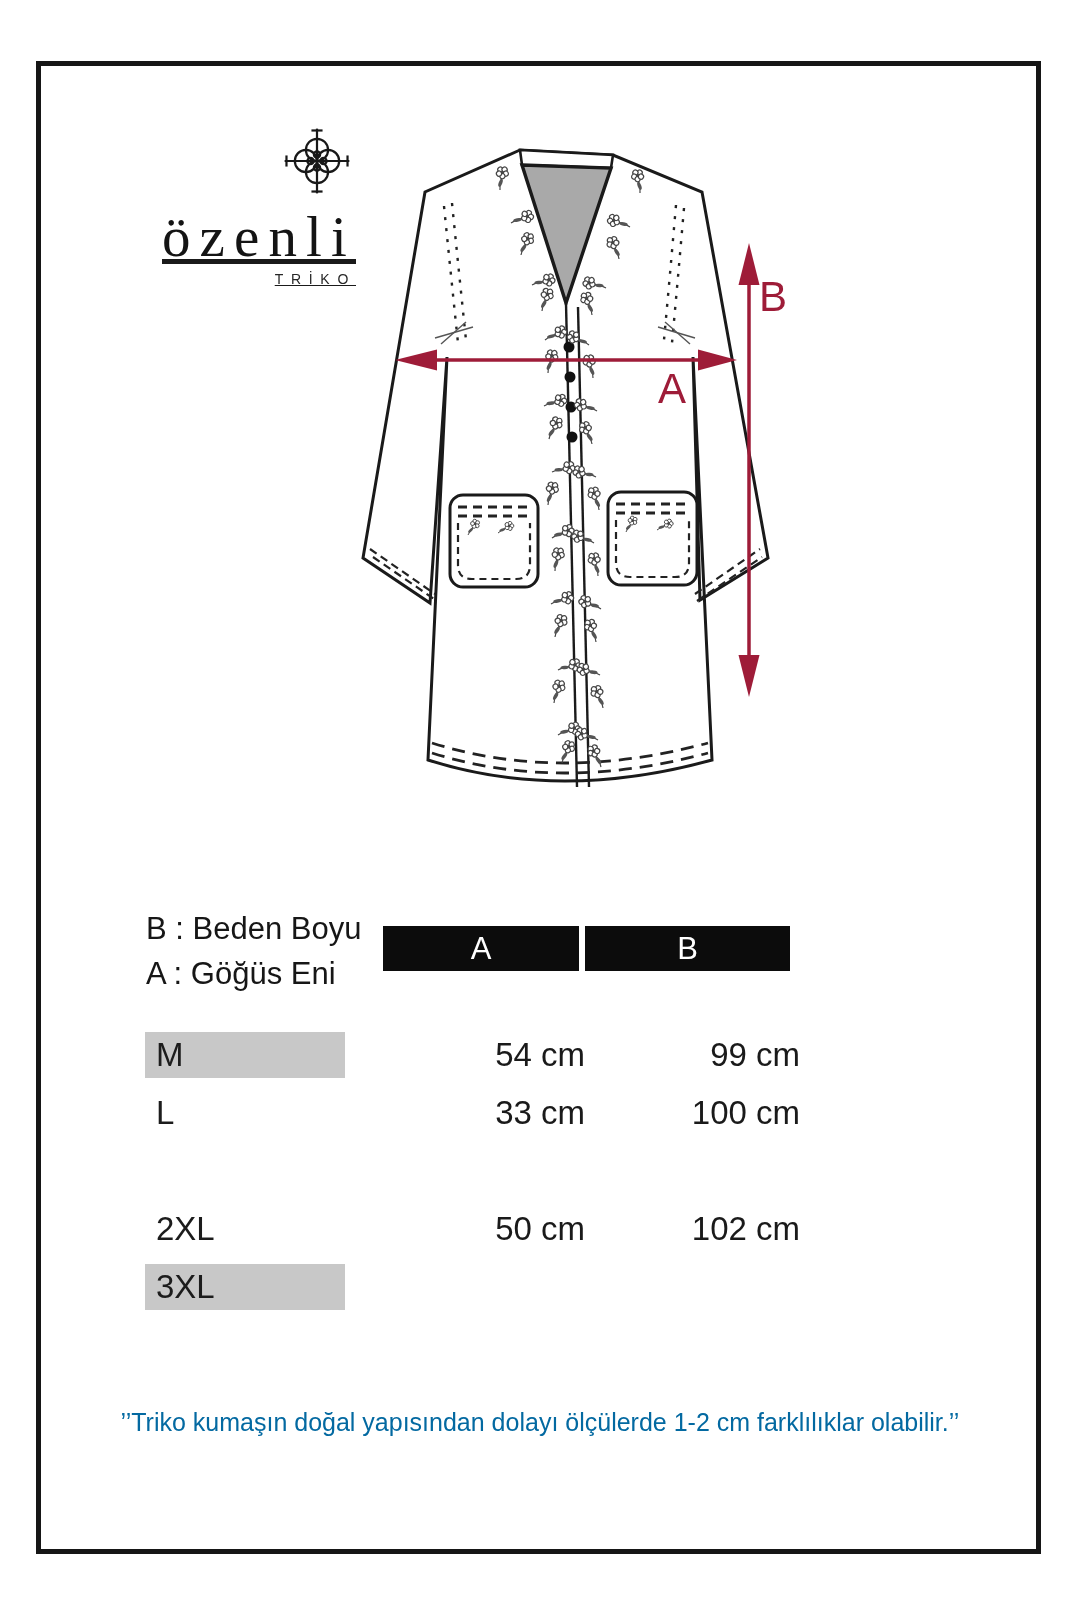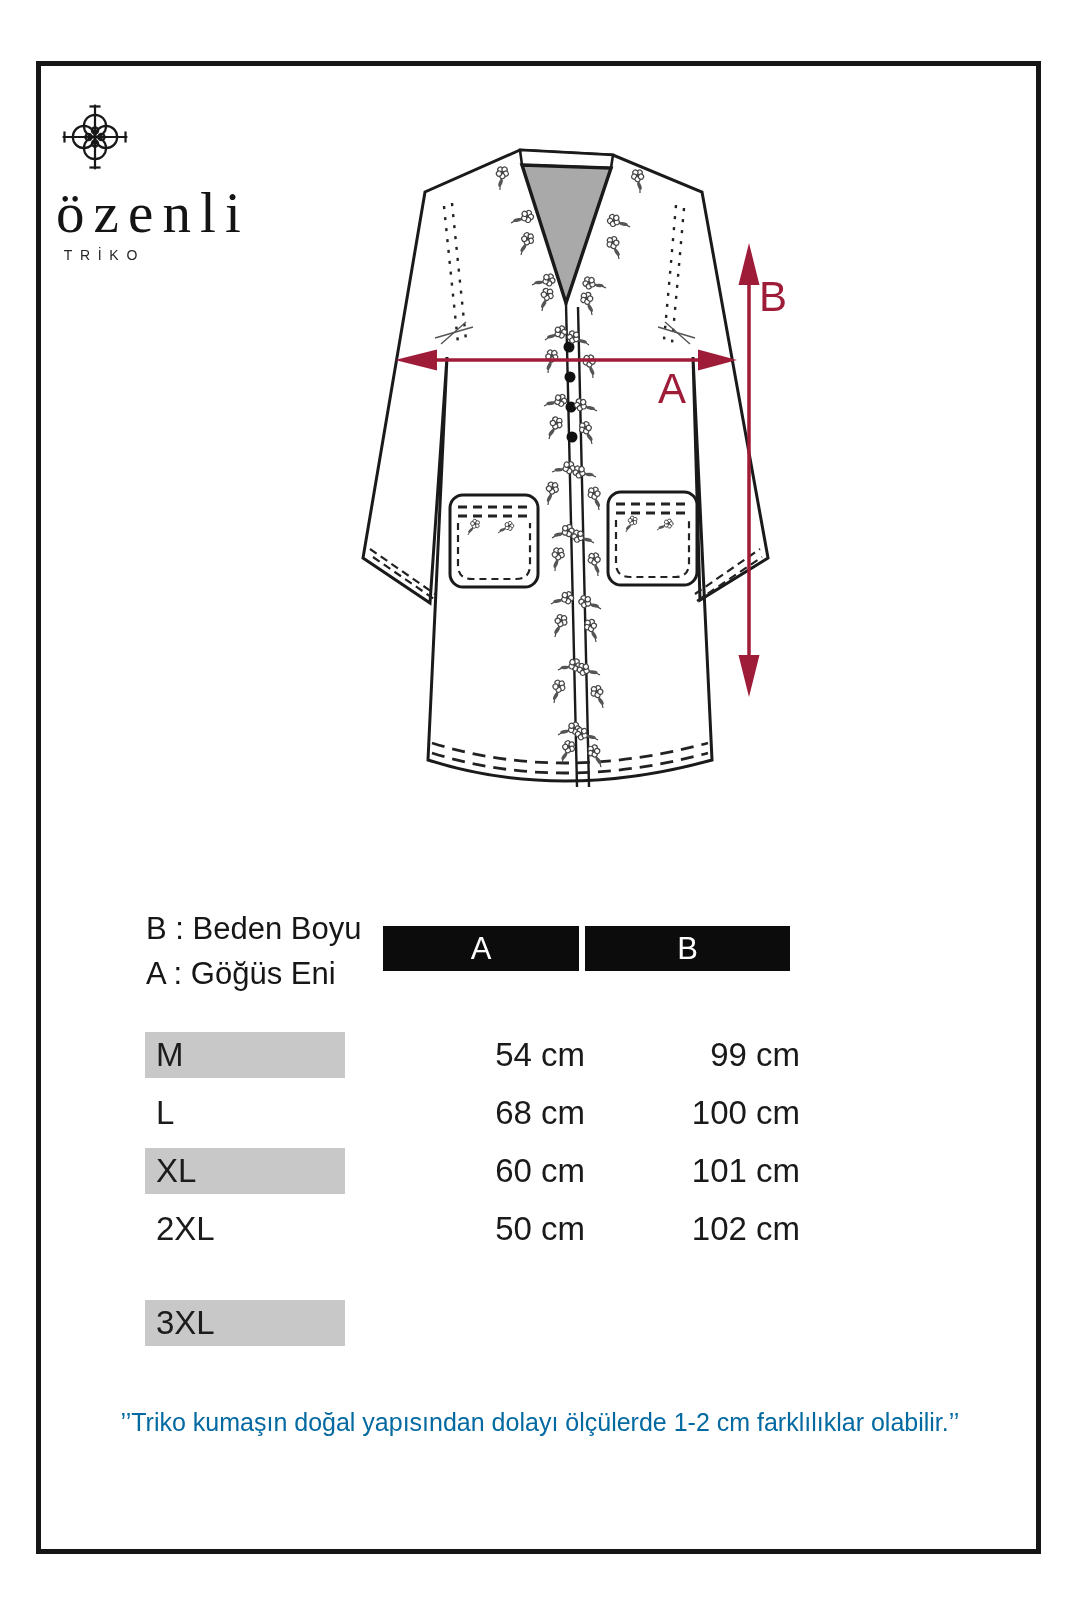--- a/index.html
+++ b/index.html
@@ -1,21 +1,21 @@
 <!DOCTYPE html>
 <html><head>
 <meta charset="utf-8">
 <style>
   html,body{margin:0;padding:0;background:#ffffff;}
   .page{position:relative;width:1080px;height:1620px;background:#fff;overflow:hidden;
         font-family:"Liberation Sans",sans-serif;color:#1a1a1a;}
   .frame{position:absolute;left:36px;top:61px;width:1005px;height:1493px;
          border:5px solid #161616;box-sizing:border-box;background:#fff;}
   
-  .logo{position:absolute;left:56px;top:100px;width:300px;text-align:left;}
+  .logo{position:absolute;left:56px;top:124px;width:300px;text-align:right;text-decoration:underline;}
   .logo-emblem{width:78px;height:74px;display:inline-block;}
   .brand-name{font-family:"Liberation Serif","DejaVu Serif",serif;font-size:57px;
               letter-spacing:0.16em;color:#141414;line-height:1;margin-top:6px;}
   .brand-sub{font-size:14px;letter-spacing:0.55em;padding-left:0.55em;color:#262626;margin-top:6px;}
   
   .garment{position:absolute;left:340px;top:135px;width:450px;height:672px;}
   
   .legend{position:absolute;left:146px;top:906px;font-size:31px;line-height:45px;color:#161616;}
   
   .th{position:absolute;top:926px;height:45px;background:#0c0c0c;color:#fff;
@@ -197,33 +197,27 @@
   <div class="th th-b">B</div>
 
   <div class="srow hl" style="top:1032px">
     <div class="size-bar"></div>
     <div class="size-label">M</div>
     <div class="val-a">54 cm</div>
     <div class="val-b">99 cm</div>
   </div>
   <div class="srow" style="top:1090px">
     <div class="size-label">L</div>
-    <div class="val-a">68 cm</div>
+    <div class="val-a">33 cm</div>
     <div class="val-b">100 cm</div>
-  </div>
-  <div class="srow hl" style="top:1148px">
-    <div class="size-bar"></div>
-    <div class="size-label">XL</div>
-    <div class="val-a">60 cm</div>
-    <div class="val-b">101 cm</div>
   </div>
   <div class="srow" style="top:1206px">
     <div class="size-label">2XL</div>
     <div class="val-a">50 cm</div>
     <div class="val-b">102 cm</div>
   </div>
-  <div class="srow hl" style="top:1300px">
+  <div class="srow hl" style="top:1264px">
     <div class="size-bar"></div>
     <div class="size-label">3XL</div>
   </div>
 
   <div class="disclaimer">’’Triko kumaşın doğal yapısından dolayı ölçülerde 1-2 cm farklılıklar olabilir.’’</div>
 </div>
 
 </body></html>

